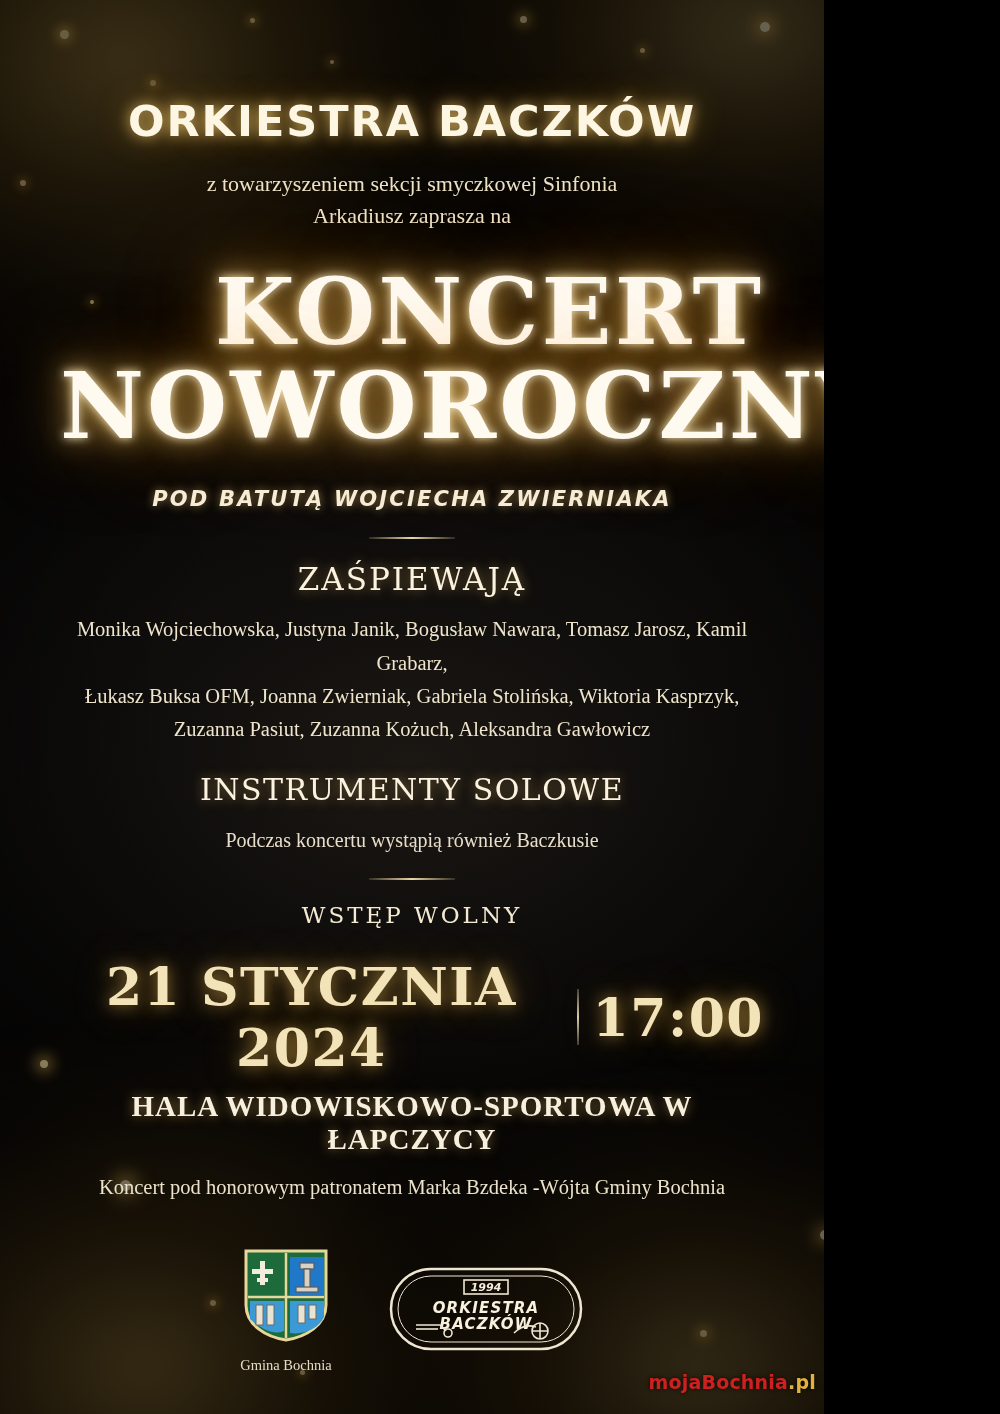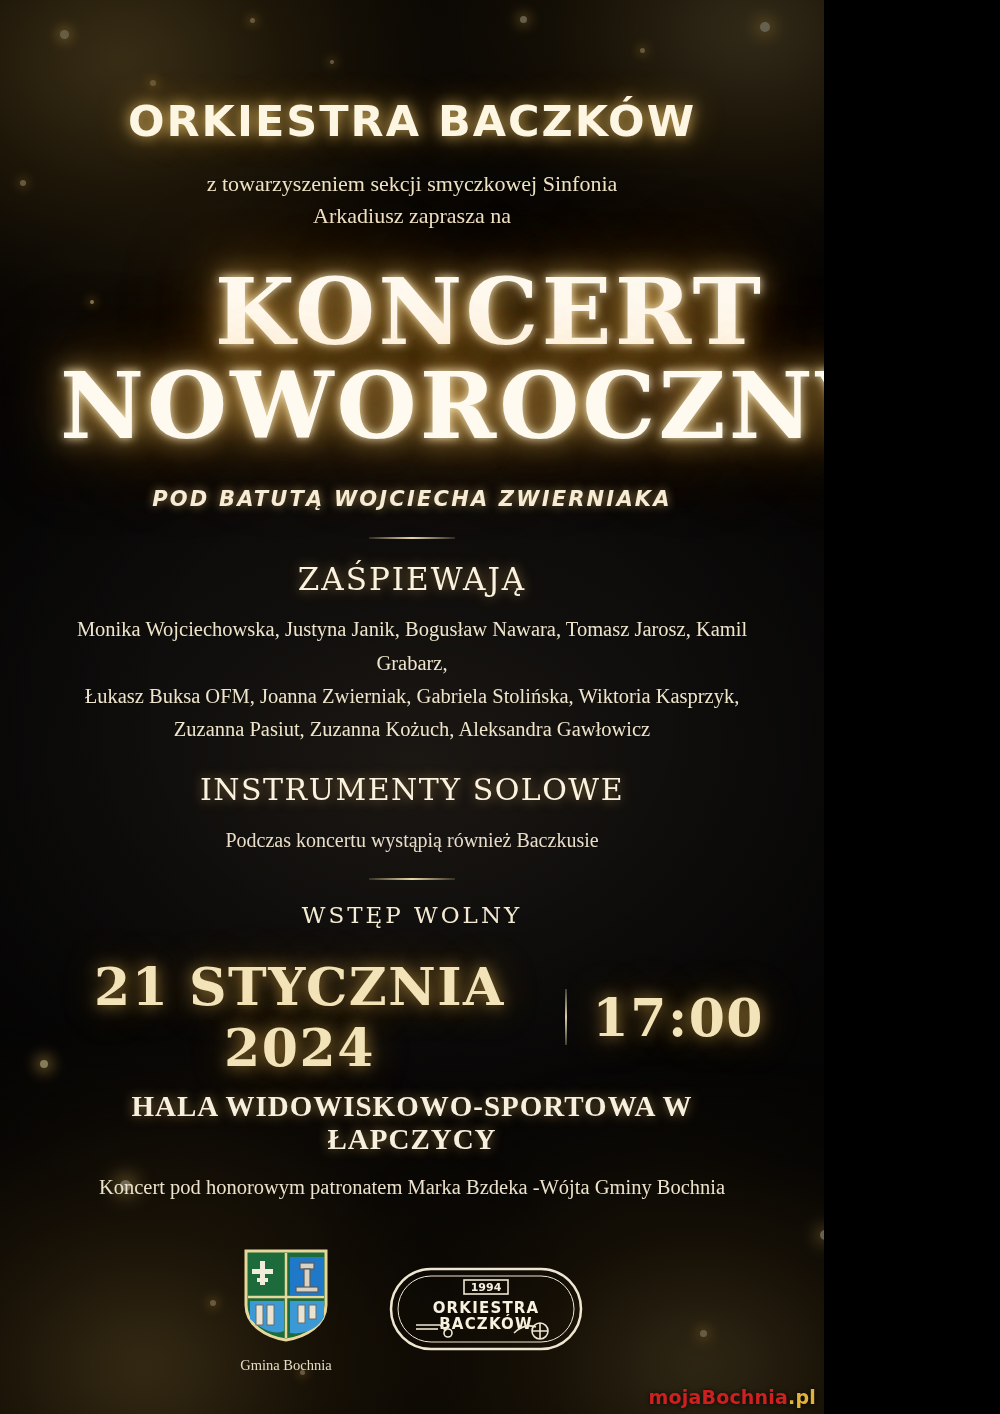--- a/index.html
+++ b/index.html
@@ -145,21 +145,21 @@
     font-size: 23px;
     letter-spacing: 3px;
     color: #f4ead2;
   }
 
   .datetime {
     margin-top: 28px;
     display: flex;
     justify-content: center;
     align-items: center;
-    gap: 26px;
+    gap: 14px;
     font-family: "DejaVu Serif", serif;
     font-weight: bold;
     font-size: 52px;
     letter-spacing: 1.5px;
     color: #f3e3b8;
     text-shadow: 0 0 16px rgba(255,200,90,0.55), 0 0 40px rgba(230,160,40,0.35);
   }
   .vbar {
     width: 2px;
     height: 56px;
@@ -189,26 +189,26 @@
     align-items: center;
     gap: 56px;
   }
   .crest-wrap { text-align: center; }
   .crest-caption {
     margin-top: 10px;
     font-size: 14.5px;
     color: #e6dcc4;
     font-family: "Liberation Serif", serif;
   }
-  .band-logo { text-align: left; }
+  .band-logo { text-align: left; font-style: italic; }
 
   .watermark {
     position: absolute;
     right: 8px;
-    bottom: 6px;
+    bottom: 21px;
     z-index: 9;
     font-family: "DejaVu Sans", sans-serif;
     font-size: 19px;
     font-weight: bold;
     color: #cf2020;
     letter-spacing: 0.2px;
     text-shadow: 0 0 4px rgba(0,0,0,0.8);
   }
   .watermark .wm-pl { color: #e2b33a; }
 </style>

